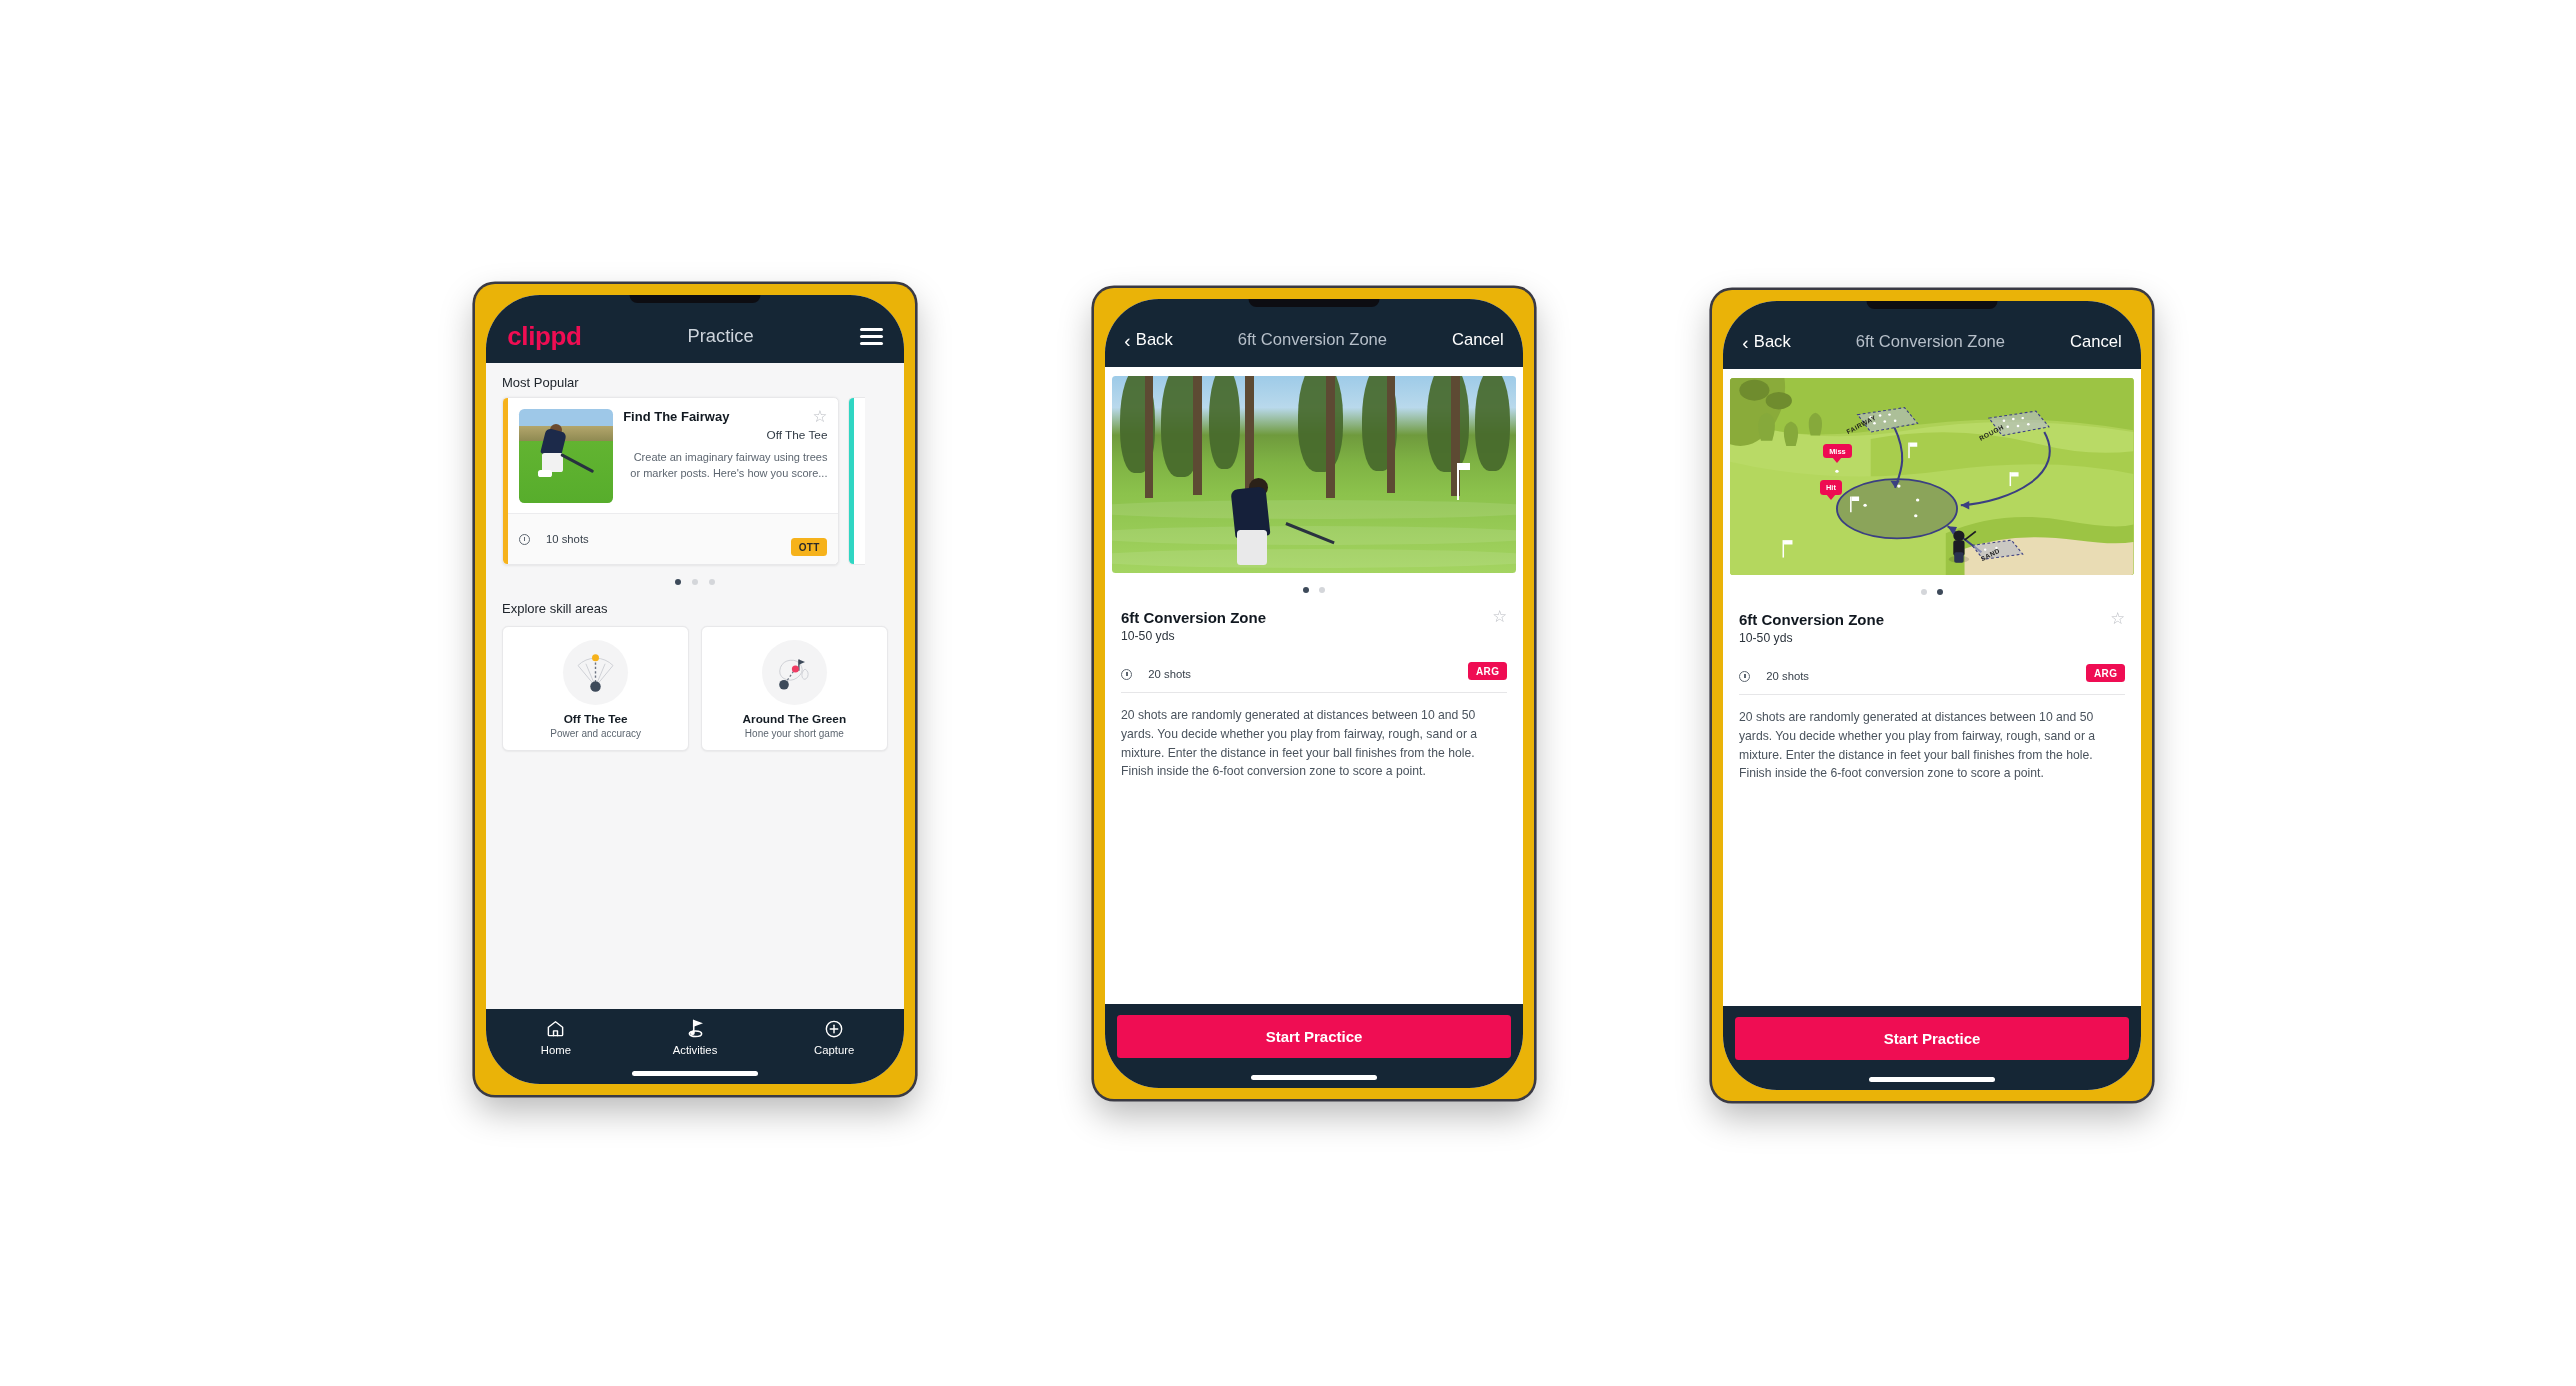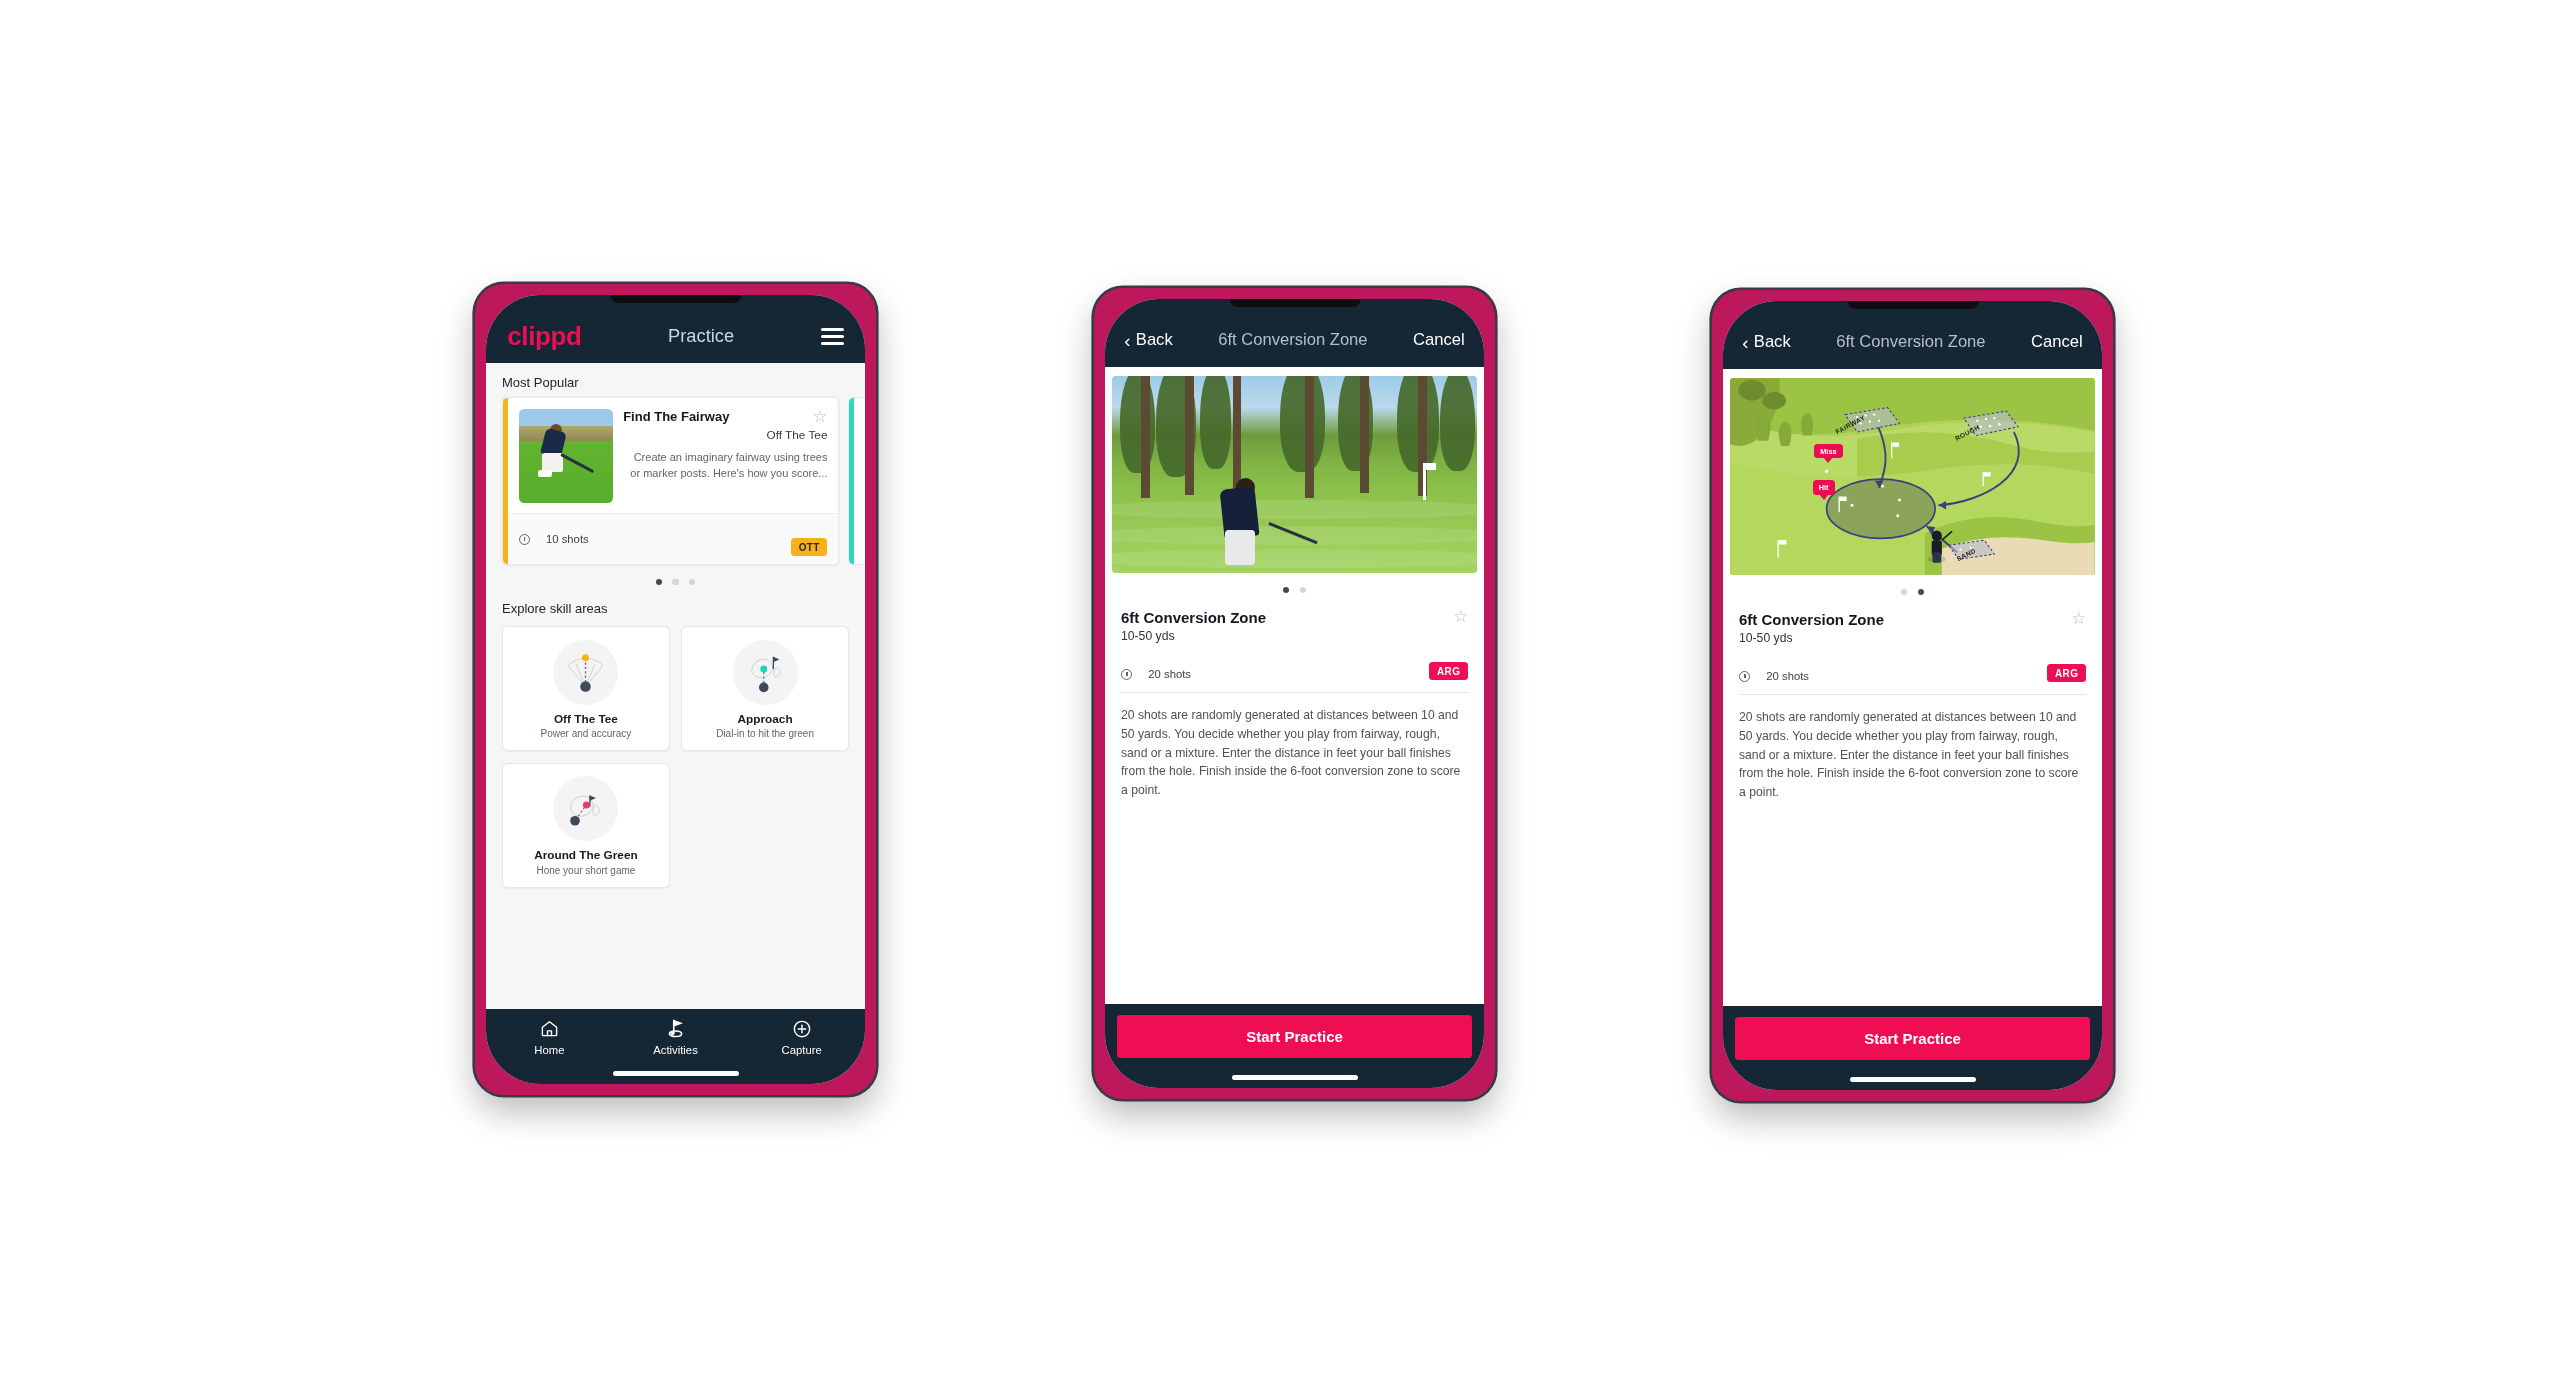--- a/index.html
+++ b/index.html
@@ -7,23 +7,23 @@
     width: 2576px; height: 1387px;
     background: #ffffff;
     font-family: "Liberation Sans", sans-serif;
     overflow: hidden;
   }
   .stage { position: relative; width: 2576px; height: 1387px; background:#fff; }
 
   
   .phone {
     position: absolute;
-    width: 401px; height: 811px;
-    background: #be185d;
-    border-radius: 29px;
+    width: 440px; height: 811px;
+    background: #eab308;
+    border-radius: 20px;
     box-shadow: 0 0 0 2.6px #3a3a44, 0 15.7px 35px rgba(0,0,0,.28);
     padding: 11.3px;
   }
   .phone.p1 { left: 475px; top: 284px; }
   .phone.p2 { left: 1094px; top: 288px; }
   .phone.p3 { left: 1712px; top: 290px; }
 
   .screen {
     position: relative;
     width: 100%; height: 100%;
@@ -279,35 +279,20 @@
                 <path d="M28 44 L39 18" fill="none" stroke="#c9ccd1" stroke-width="1"></path>
                 <line x1="28" y1="44" x2="28" y2="13" stroke="#6b7280" stroke-width="1.6" stroke-dasharray="2.5,2.5"></line>
                 <circle cx="28" cy="11" r="4" fill="#f6b21b"></circle>
                 <circle cx="28" cy="44" r="6" fill="#3d4a5a"></circle>
               </svg>
             </div>
             <div class="skill-name">Off The Tee</div>
             <div class="skill-desc">Power and accuracy</div>
           </div>
 
-          <div class="skill-card">
-            <div class="skill-icon">
-              <svg width="49" height="49" viewBox="0 0 56 56">
-                <path d="M14 20 q-4 8 2 12 q7 4 14 0 q8-5 6-12 q-3-8-12-7 q-7 1-10 7 z" fill="none" stroke="#c9ccd1" stroke-width="1"></path>
-                <path d="M41 22 q5 3 3 8 q-3 5-6 2 q-2-6 3-10 z" fill="none" stroke="#c9ccd1" stroke-width="1"></path>
-                <line x1="37" y1="10" x2="37" y2="24" stroke="#3d4a5a" stroke-width="1.5"></line>
-                <path d="M37 10 l7 3 -7 3 z" fill="#3d4a5a"></path>
-                <line x1="26" y1="45" x2="26" y2="24" stroke="#6b7280" stroke-width="1.4" stroke-dasharray="2.5,2.5"></line>
-                <circle cx="26" cy="24" r="4" fill="#17d6c0"></circle>
-                <circle cx="26" cy="45" r="5.5" fill="#3d4a5a"></circle>
-              </svg>
-            </div>
-            <div class="skill-name">Approach</div>
-            <div class="skill-desc">Dial-in to hit the green</div>
-          </div>
 
           <div class="skill-card">
             <div class="skill-icon">
               <svg width="49" height="49" viewBox="0 0 56 56">
                 <path d="M12 22 q-3 9 4 13 q8 4 15-1 q8-6 5-13 q-4-8-13-7 q-8 1-11 8 z" fill="none" stroke="#c9ccd1" stroke-width="1"></path>
                 <path d="M40 24 q5 3 3 9 q-3 5-6 1 q-2-6 3-10 z" fill="none" stroke="#c9ccd1" stroke-width="1"></path>
                 <line x1="33" y1="13" x2="33" y2="26" stroke="#3d4a5a" stroke-width="1.5"></line>
                 <path d="M33 13 l7 3 -7 3 z" fill="#3d4a5a"></path>
                 <line x1="17" y1="41" x2="28" y2="25" stroke="#6b7280" stroke-width="1.4" stroke-dasharray="2.5,2.5"></line>
                 <circle cx="29" cy="24" r="4" fill="#ef3c63"></circle>

